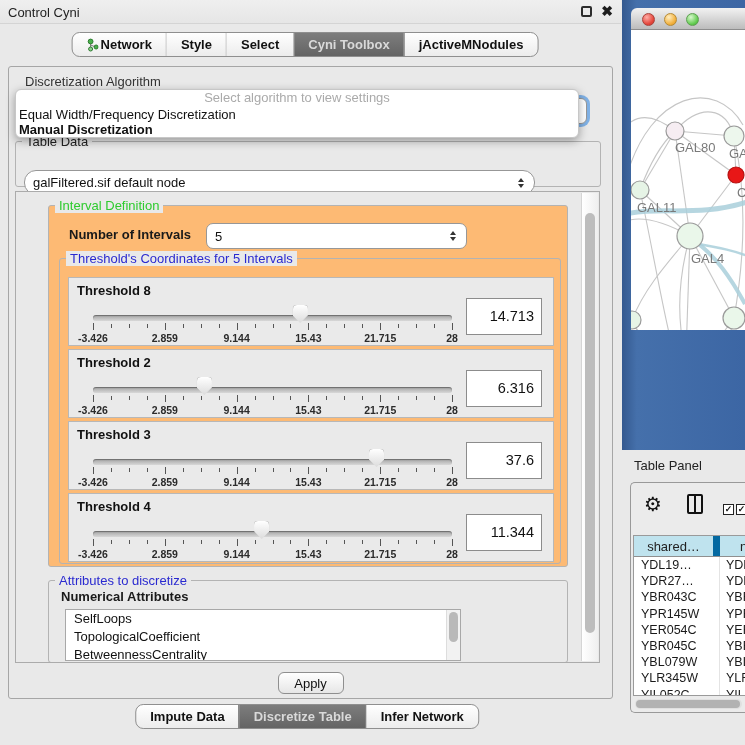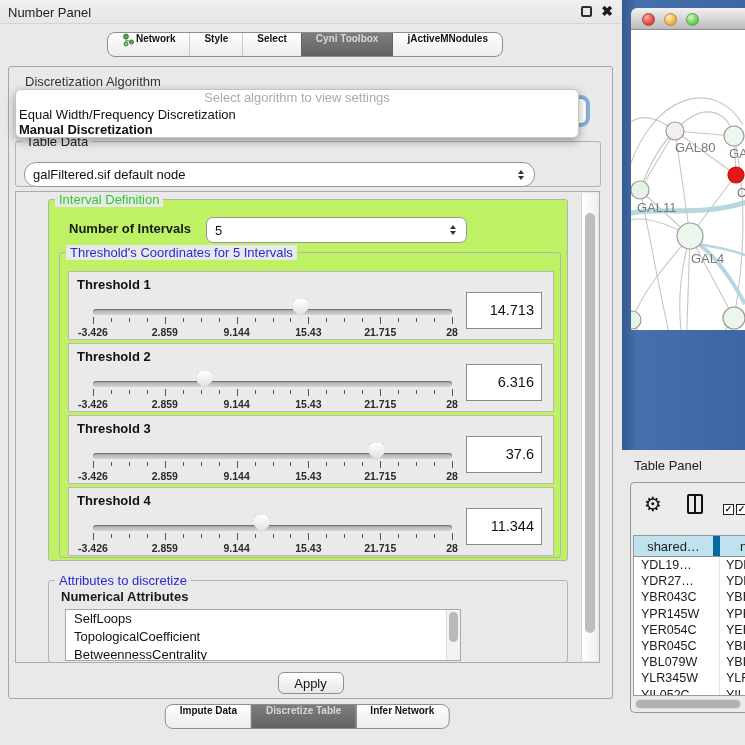--- a/index.html
+++ b/index.html
@@ -12,21 +12,21 @@
   .titlebar{position:absolute;left:0;top:0;width:100%;height:24px;
             background:linear-gradient(#efefef,#e6e6e6);border-bottom:1px solid #d4d4d4;}
   .titlebar .pt{position:absolute;left:8px;top:5px;font-size:13px;color:#222;}
   .win-controls{position:absolute;right:8px;top:4px;display:flex;align-items:center;gap:9px;}
   .float-box{width:11px;height:11px;border:2px solid #2c2c2c;border-radius:2px;display:inline-block;}
   .close-x{font-size:14px;font-weight:bold;color:#1c1c1c;line-height:14px;}
 
   
   .tabbar{position:absolute;display:flex;border:1px solid #8f8f8f;border-radius:8px;overflow:hidden;
           background:linear-gradient(#ffffff,#ececec);height:25px;}
-  .tab{display:flex;align-items:flex-start;gap:2px;padding:0 14px;font-size:10px;font-weight:bold;
+  .tab{display:flex;align-items:center;gap:2px;padding:0 14px;font-size:13px;font-weight:bold;
        color:#111;white-space:nowrap;}
   .tab + .tab{border-left:1px solid #c9c9c9;}
   .tab.active{background:linear-gradient(#7d7d7d,#646464);color:#d9d9d9;border-left-color:#646464;}
   .tab.active + .tab{border-left-color:#646464;}
   .top-tabs{left:305px;top:32px;transform:translateX(-50%);}
   .bottom-tabs{left:307px;top:704px;transform:translateX(-50%);}
 
   
   .outer-panel{position:absolute;left:8px;top:66px;width:605px;height:633px;
                border:1px solid #a6a6a6;border-radius:3px;background:#e9e9e9;}
@@ -50,30 +50,30 @@
   .popup .opt.bold{font-weight:bold;}
 
   
   .group{position:absolute;border:1px solid #b3b3b3;border-radius:3px;}
   .group-label{position:absolute;top:-8px;left:6px;background:#e9e9e9;padding:0 4px;font-size:13px;
                color:#222;white-space:nowrap;z-index:1;}
   .group-label.green{color:#2ecb2e;}
   .group-label.blue{color:#2a2ad0;}
 
   .table-data-group{left:6px;top:74px;width:586px;height:46px;}
-  .td-combo{position:absolute;left:8px;top:20px;width:511px;height:25px;border-radius:12px;}
+  .td-combo{position:absolute;left:8px;top:28px;width:511px;height:25px;border-radius:12px;}
 
   .scroll-panel{position:absolute;left:6px;top:124px;width:585px;height:472px;
                 border:1px solid #ababab;background:#e9e9e9;overflow:hidden;}
   .v-scrollbar{position:absolute;right:1px;top:1px;bottom:1px;width:17px;
                background:linear-gradient(to right,#ffffff,#efefef);border-left:1px solid #d5d5d5;}
   .v-scrollbar .sb-thumb{position:absolute;left:3px;top:20px;width:10px;height:420px;
                background:#bdbdbd;border-radius:6px;}
 
-  .interval-group{left:32px;top:7px;width:520px;height:362px;background:#bef264;}
+  .interval-group{left:32px;top:13px;width:520px;height:362px;background:#fdba74;}
   .num-row{position:absolute;left:0;top:14px;width:100%;height:30px;}
   .num-label{position:absolute;left:20px;top:7px;font-size:13px;font-weight:bold;}
   .num-combo{position:absolute;left:157px;top:3px;width:261px;height:26px;border-radius:7px;}
 
   .thresholds-group{left:10px;top:52px;width:502px;height:306px;}
   .threshold-box{position:absolute;left:8px;width:486px;height:69px;background:#eaeaea;
                  border:1px solid #b8b8b8;}
   .t-title{position:absolute;left:8px;top:5px;font-size:13px;font-weight:bold;color:#111;}
   .track{position:absolute;left:24px;top:37px;width:359px;height:6px;border-radius:3px;
          background:linear-gradient(#a2a2a2,#d8d8d8);box-shadow:inset 0 1px 1px rgba(0,0,0,.35);}
@@ -139,21 +139,21 @@
               border-radius:5px;}
   .tp-hscroll .sb-thumb{position:absolute;left:1px;top:1px;bottom:1px;width:97%;background:#b2b2b2;border-radius:5px;}
 </style>
 </head>
 <body>
 
 <div class="stage">
 
   <div class="left-panel">
     <div class="titlebar">
-      <span class="pt">Number Panel</span>
+      <span class="pt">Control Cyni</span>
       <div class="win-controls">
         <span class="float-box"></span>
         <span class="close-x">✖</span>
       </div>
     </div>
 
     <div class="tabbar top-tabs" id="topTabs">
         <div class="tab">
           <svg width="12" height="14">
             <line x1="4" y1="4" x2="4" y2="11" stroke="#7a7a7a"></line>
@@ -210,21 +210,21 @@
               <span class="spinner">
                   <i class="up"></i>
                   <i class="dn"></i>
                 </span>
             </div>
           </div>
           <div class="group thresholds-group">
             <span class="group-label blue">Threshold's Coordinates for 5 Intervals</span>
             <div id="thresholdRows">
                 <div class="threshold-box" style="top: 18px;">
-                  <div class="t-title">Threshold 1</div>
+                  <div class="t-title">Threshold 8</div>
                   <div class="track"></div>
                   <div class="tick major" style="left: 24px;"></div>
                   <div class="tick minor" style="left: 41.95px;"></div>
                   <div class="tick minor" style="left: 59.9px;"></div>
                   <div class="tick minor" style="left: 77.85px;"></div>
                   <div class="tick major" style="left: 95.8px;"></div>
                   <div class="tick minor" style="left: 113.75px;"></div>
                   <div class="tick minor" style="left: 131.7px;"></div>
                   <div class="tick minor" style="left: 149.65px;"></div>
                   <div class="tick major" style="left: 167.6px;"></div>

